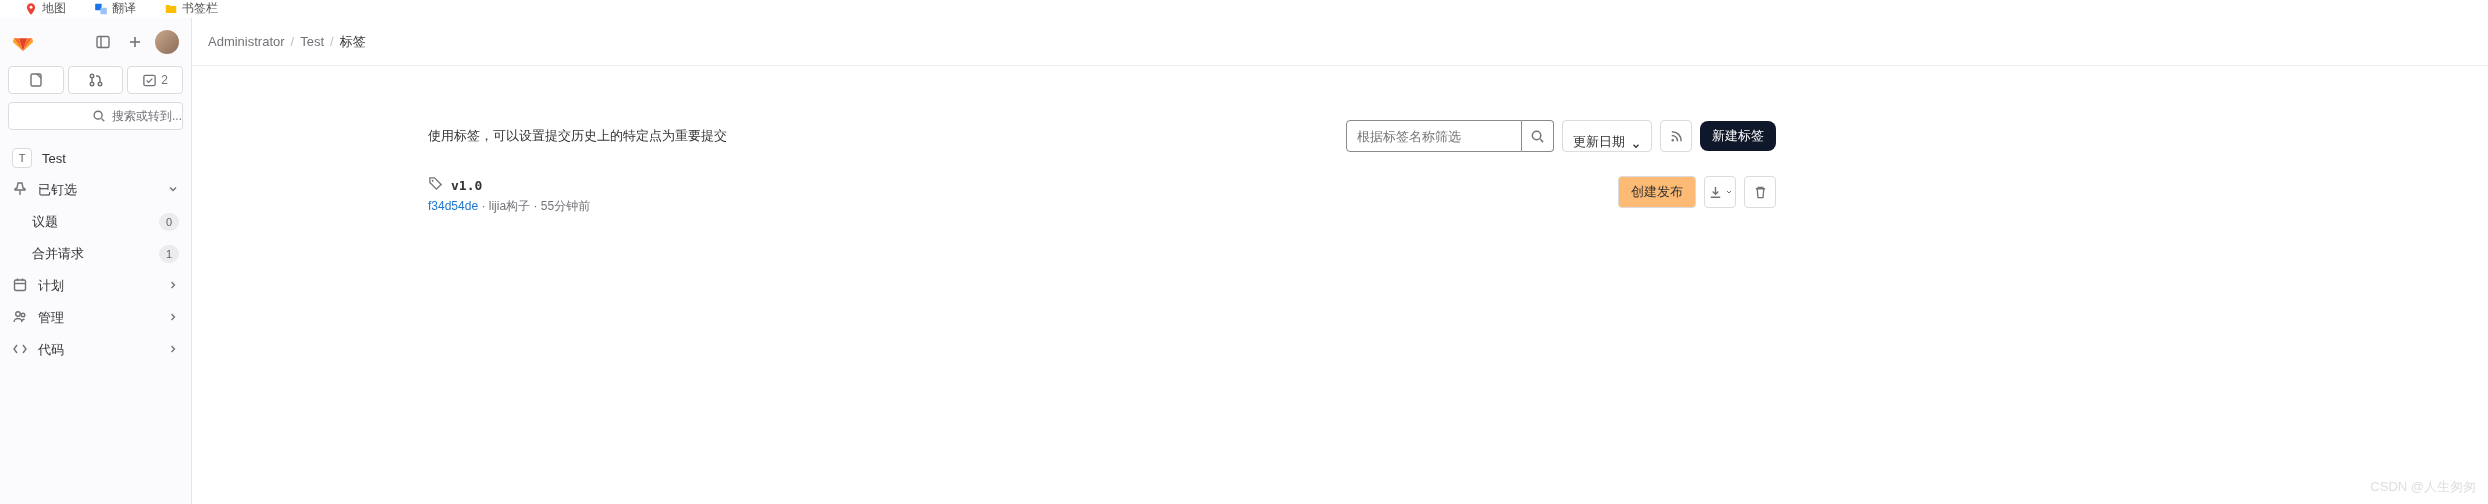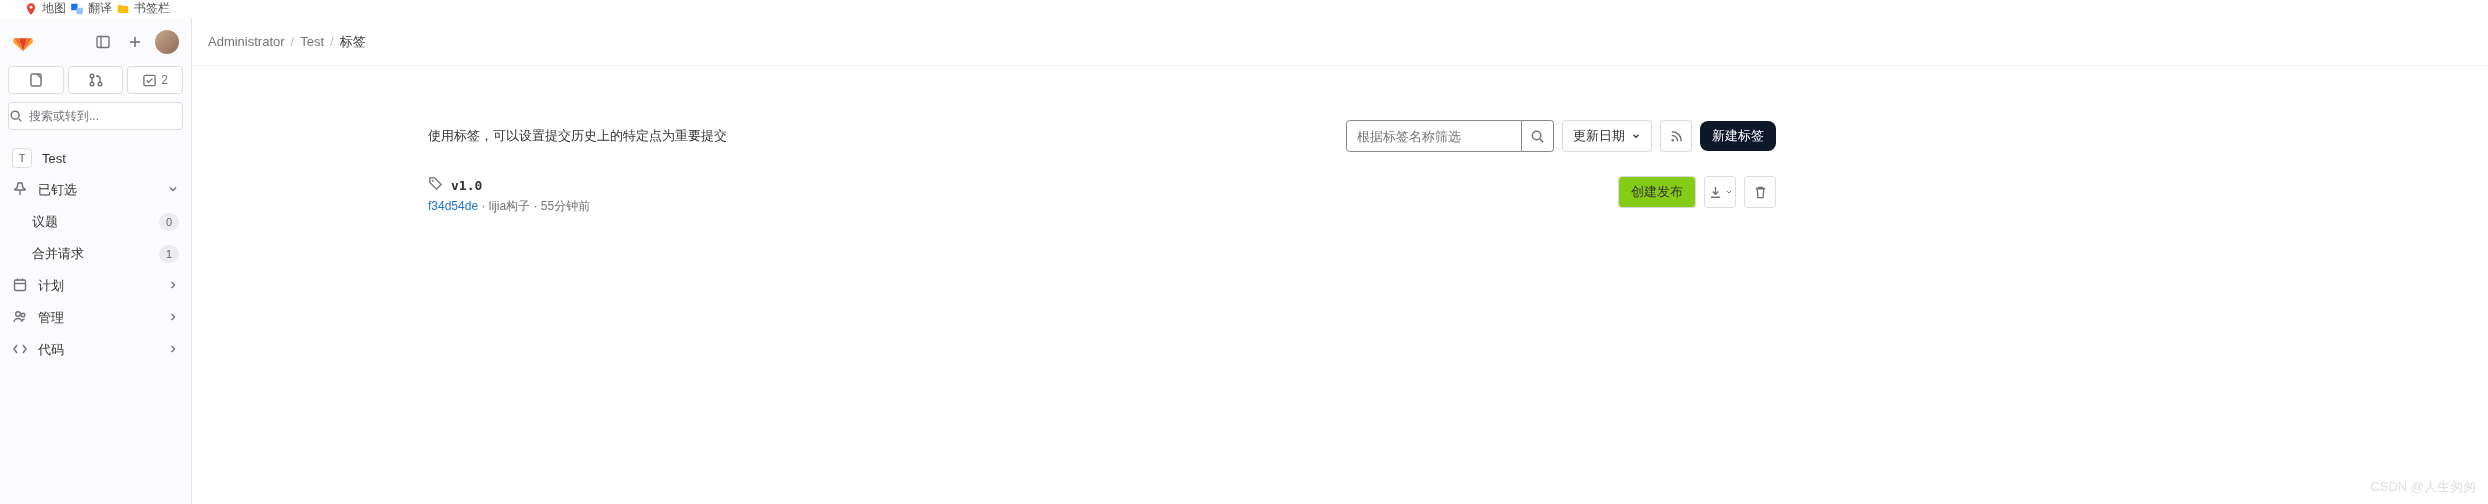--- a/index.html
+++ b/index.html
@@ -1,59 +1,59 @@
 <!DOCTYPE html>
 <html><head>
 <meta charset="utf-8">
 <style>
 * { margin: 0; padding: 0; box-sizing: border-box; font-family: -apple-system, BlinkMacSystemFont, "Segoe UI", Helvetica, Arial, sans-serif; }
 body { background: #fff; color: #333; font-size: 13px; }
-.topbar { height: 18px; display: flex; align-items: flex-start; gap: 4px; padding-left: 24px; overflow: hidden; }
+.topbar { height: 18px; display: flex; align-items: flex-start; gap: 28px; padding-left: 24px; overflow: hidden; }
 .topbar-item { display: flex; align-items: center; gap: 4px; font-size: 12px; color: #555; }
 .topbar-icon { width: 14px; height: 14px; }
 .container { display: flex; height: calc(100vh - 18px); }
 .sidebar { width: 192px; border-right: 1px solid #e5e5e5; display: flex; flex-direction: column; background: #fbfafd; }
 .sidebar-header { height: 48px; display: flex; align-items: center; padding: 0 12px; gap: 8px; }
 .logo { width: 22px; height: 22px; margin-right: auto; }
 .header-icon-btn { width: 24px; height: 24px; display: flex; align-items: center; justify-content: center; border-radius: 4px; cursor: pointer; color: #737278; }
 .avatar { width: 24px; height: 24px; border-radius: 50%; background: linear-gradient(135deg, #c8a88a, #8a6d5a); }
 .action-row { display: flex; gap: 4px; padding: 0 8px 8px; }
 .action-btn { flex: 1; height: 28px; border: 1px solid #dcdcde; border-radius: 4px; background: #fff; display: flex; align-items: center; justify-content: center; gap: 4px; cursor: pointer; color: #737278; font-size: 12px; }
-.search-box { margin: 0 8px 12px; height: 28px; border: 1px solid #dcdcde; border-radius: 4px; background: #fff; display: flex; align-items: center; justify-content: flex-start; gap: 6px; color: #737278; cursor: pointer; font-size: 12px; }
+.search-box { margin: 0 8px 12px; height: 28px; border: 1px solid #dcdcde; border-radius: 4px; background: #fff; display: flex; align-items: center; justify-content: flex-end; gap: 6px; color: #737278; cursor: pointer; font-size: 12px; }
 .section-label { padding: 6px 12px; font-size: 12px; font-weight: 600; color: #333; }
 .nav-item { height: 32px; display: flex; align-items: center; padding: 0 12px; gap: 10px; cursor: pointer; color: #333; font-size: 13px; }
 .nav-item .icon { width: 16px; color: #737278; flex-shrink: 0; }
 .nav-item .label { flex: 1; }
 .nav-item .chev { color: #737278; }
 .nav-subitem { height: 32px; display: flex; align-items: center; padding: 0 12px 0 32px; gap: 10px; cursor: pointer; color: #333; font-size: 13px; }
 .nav-subitem .label { flex: 1; }
 .badge { background: #ececef; color: #626168; border-radius: 10px; min-width: 20px; height: 18px; padding: 0 6px; display: flex; align-items: center; justify-content: center; font-size: 11px; }
 .project-icon { width: 20px; height: 20px; border-radius: 4px; background: #fff; border: 1px solid #dcdcde; display: flex; align-items: center; justify-content: center; font-size: 11px; color: #626168; font-weight: 500; }
 .content { flex: 1; overflow: auto; }
 .breadcrumb { height: 48px; display: flex; align-items: center; padding: 0 16px; gap: 6px; color: #737278; font-size: 13px; border-bottom: 1px solid #ececef; }
 .breadcrumb a { color: #737278; text-decoration: none; cursor: pointer; }
 .breadcrumb .sep { color: #bfbfc3; }
 .breadcrumb .current { color: #333; }
 .main { padding: 16px 16px 0; max-width: 1380px; margin-left: 220px; }
 .toolbar { display: flex; align-items: center; gap: 8px; margin-bottom: 16px; margin-top: 38px; }
 .description { flex: 1; color: #333; font-size: 13px; }
 .filter-input { width: 176px; height: 32px; border: 1px solid #89888d; border-radius: 4px 0 0 4px; padding: 6px 10px; font-size: 13px; outline: none; }
 .search-btn { width: 32px; height: 32px; border: 1px solid #89888d; border-left: none; border-radius: 0 4px 4px 0; background: #fff; display: flex; align-items: center; justify-content: center; cursor: pointer; color: #737278; }
-.sort-btn { height: 32px; border: 1px solid #dcdcde; border-radius: 4px; background: #fff; padding: 0 10px; display: flex; align-items: center; gap: 6px; cursor: pointer; font-size: 13px; color: #333; }
+.sort-btn { height: 32px; border: 1px solid #dcdcde; border-radius: 4px; background: #fff; padding: 0 10px; display: flex; align-items: flex-end; gap: 6px; cursor: pointer; font-size: 13px; color: #333; }
 .icon-btn { width: 32px; height: 32px; border: 1px solid #dcdcde; border-radius: 4px; background: #fff; display: flex; align-items: center; justify-content: center; cursor: pointer; color: #737278; }
 .primary-btn { height: 30px; border: none; border-radius: 8px; background: #0f172a; color: #fff; padding: 0 12px; font-size: 13px; cursor: pointer; font-weight: 500; }
 .tag-row { display: flex; align-items: flex-start; padding: 8px 0; }
 .tag-info { flex: 1; }
 .tag-name-row { display: flex; align-items: center; gap: 8px; margin-bottom: 4px; }
 .tag-icon { color: #737278; }
 .tag-name { font-family: "SFMono-Regular", Consolas, monospace; font-size: 13px; color: #333; font-weight: 600; }
 .tag-meta { font-size: 12px; color: #737278; }
 .tag-meta a { color: #1f75cb; text-decoration: none; cursor: pointer; }
 .tag-actions { display: flex; gap: 8px; }
-.btn { height: 32px; border: 1px solid #dcdcde; border-radius: 4px; background: #84cc16; padding: 0 12px; display: flex; align-items: center; gap: 4px; cursor: pointer; font-size: 13px; color: #333; font-family: Liberation Serif, serif; }
+.btn { height: 32px; border: 1px solid #dcdcde; border-radius: 4px; background: #fdba74; padding: 0 12px; display: flex; align-items: center; gap: 4px; cursor: pointer; font-size: 13px; color: #333; font-family: Liberation Serif, serif; }
 .watermark { position: fixed; bottom: 8px; right: 12px; color: #dedede; font-size: 13px; pointer-events: none; }
 </style>
 </head>
 <body>
 
 <div class="topbar">
   <div class="topbar-item">
     <svg class="topbar-icon" viewBox="0 0 24 24">
         <path fill="#ea4335" d="M12 2C8 2 5 5 5 9c0 5 7 13 7 13s7-8 7-13c0-4-3-7-7-7z"></path>
         <circle cx="12" cy="9" r="2.5" fill="#fff"></circle>

